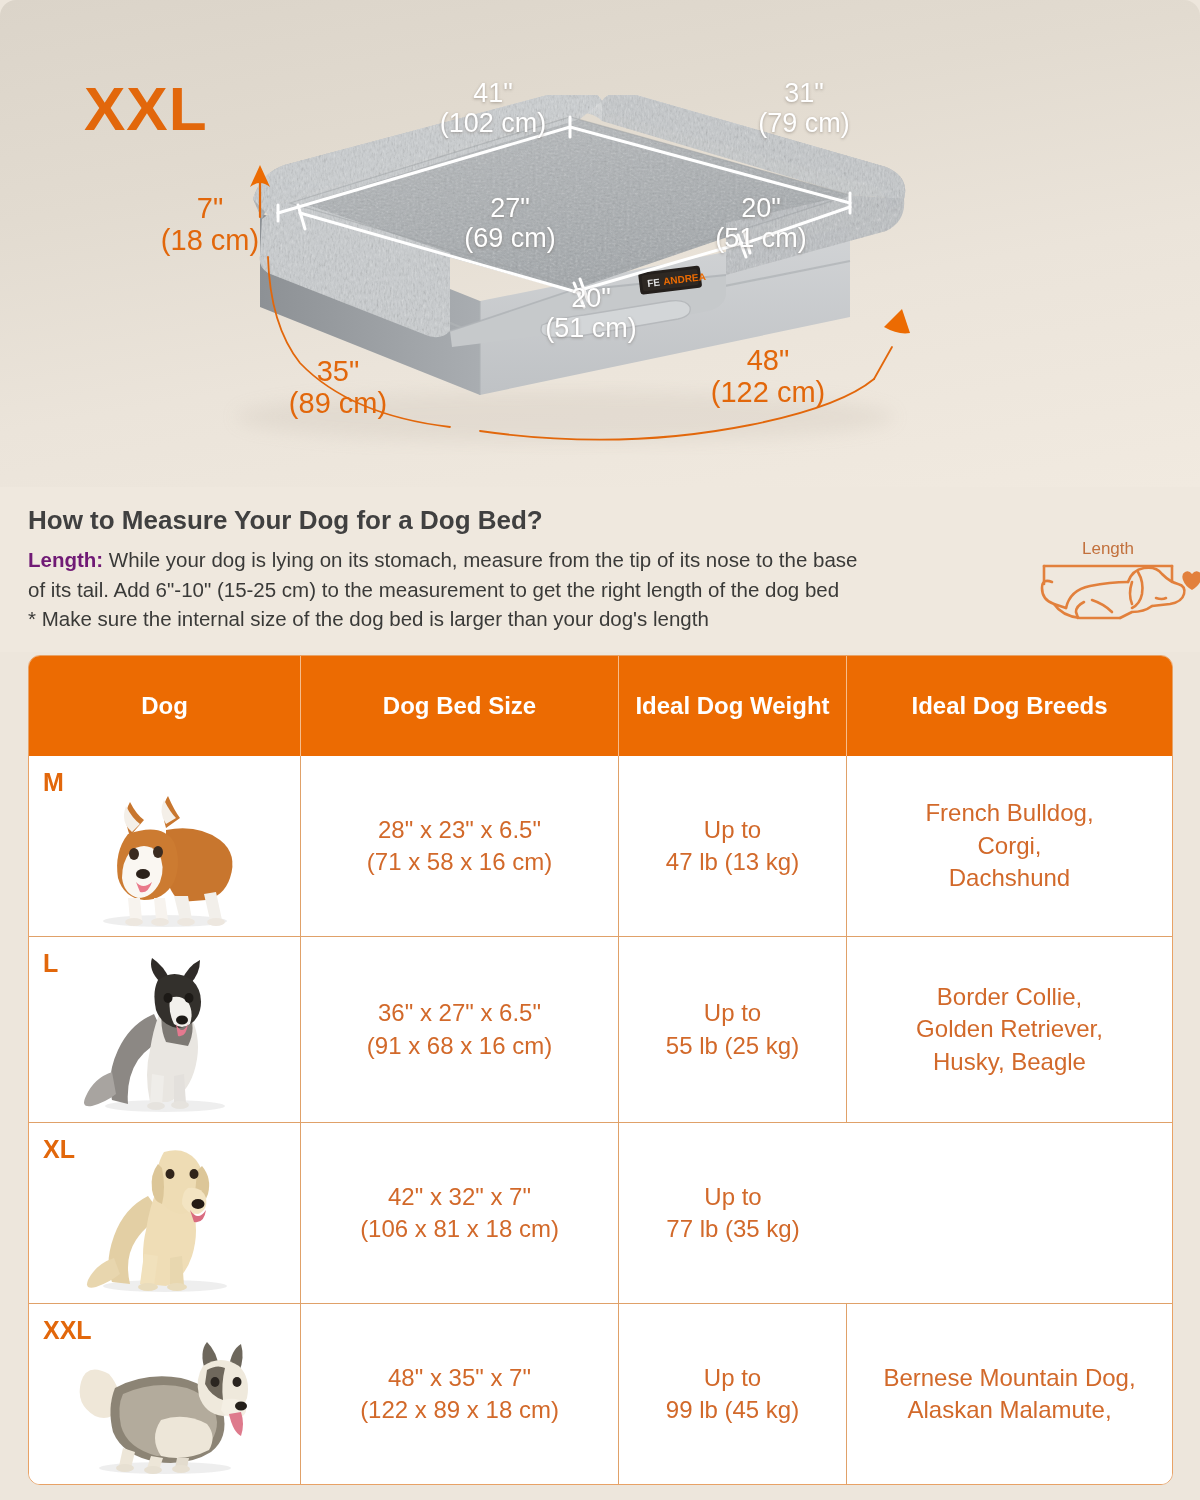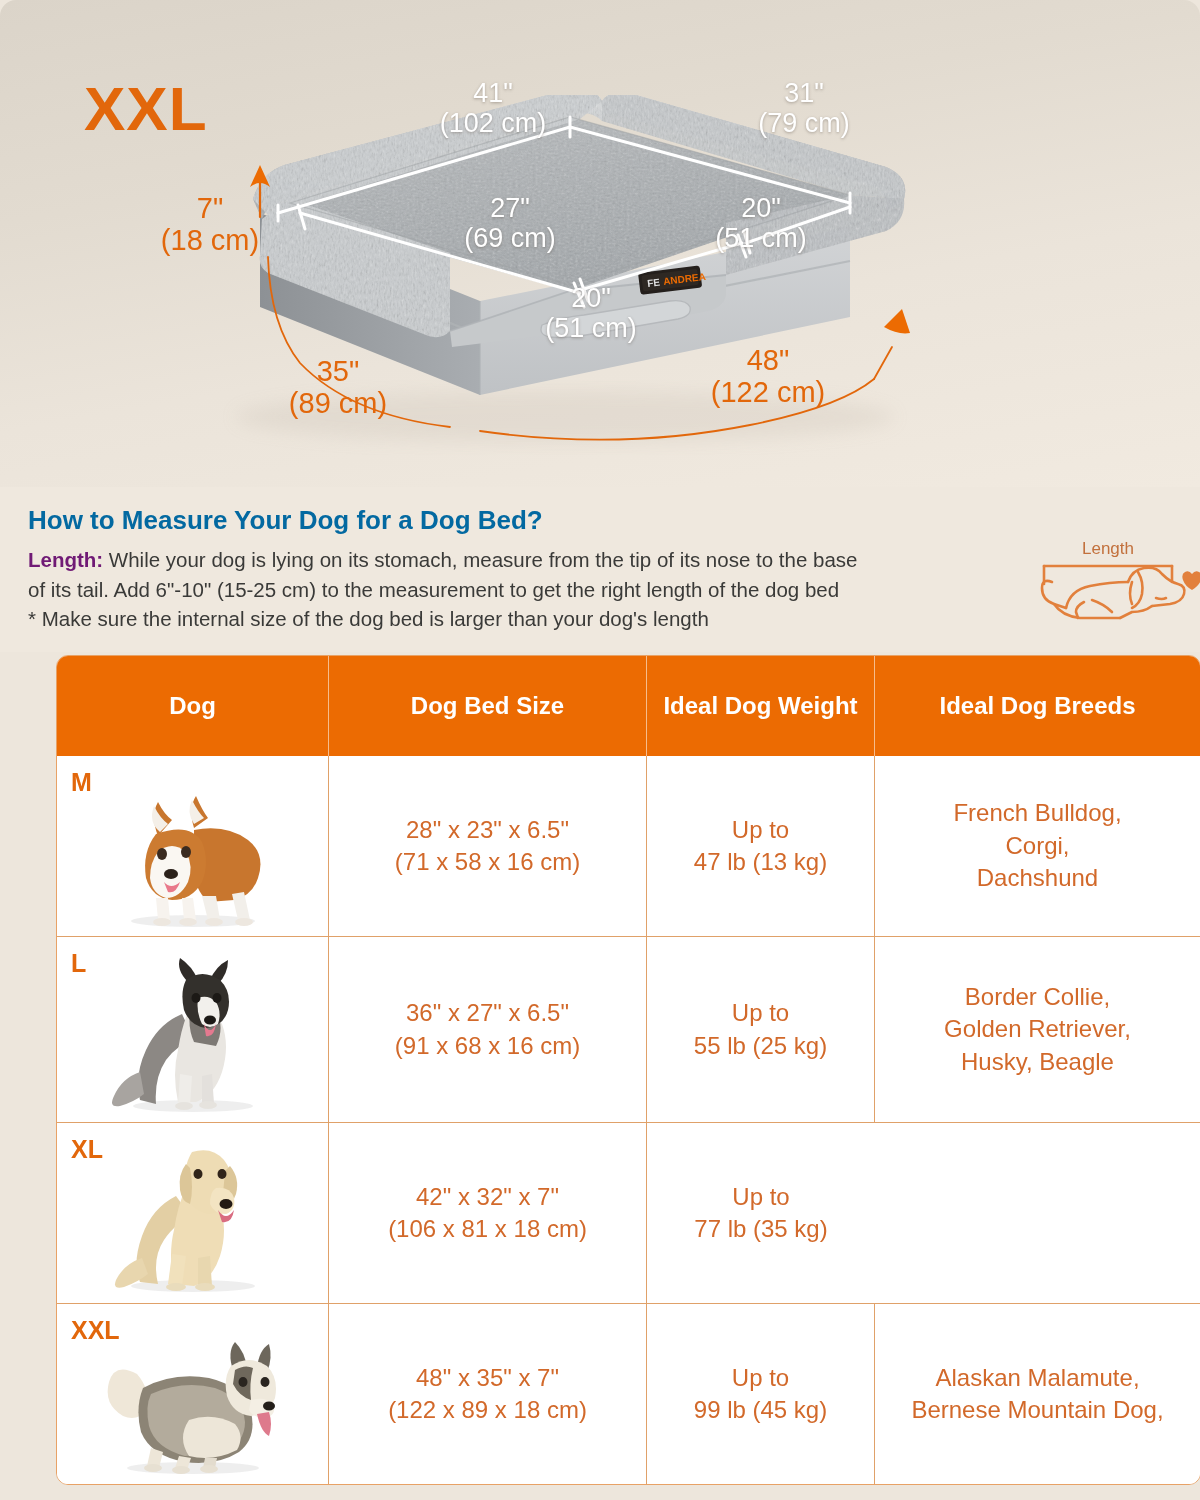--- a/index.html
+++ b/index.html
@@ -41,39 +41,38 @@
   #dim-20r { left:676px; top:193px; width:170px; }
   #dim-20f { left:506px; top:283px; width:170px; }
   #dim-7   { left:140px; top:192px; width:140px; }
   #dim-35  { left:258px; top:355px; width:160px; }
   #dim-48  { left:672px; top:344px; width:192px; }
 
   
   #measure{ position:absolute; left:0; top:487px; width:1200px; height:165px; background:#EFE8DE; }
   #measure-title{
     position:absolute; left:28px; top:18px;
-    font-size:26px; font-weight:bold; color:#0369a1;
+    font-size:26px; font-weight:bold; color:#404040;
   }
   #measure-body{
     position:absolute; left:28px; top:58px; width:950px;
     font-size:20.5px; line-height:1.45; color:#3A3A38;
   }
   #measure-body b{ color:#701a75; }
   #measure-note{ white-space:nowrap; }
 
   #dog-diagram{ position:absolute; left:1032px; top:520px; width:180px; height:115px; }
   #dog-diagram svg{ width:100%; height:100%; display:block; }
 
   
   #table{
     position:absolute; left:28px; top:655px; width:1145px;
     border-radius:12px; overflow:hidden;
     background:#fff;
     border:1px solid #E8A266;
-    margin-left:28px;
   }
   .trow{ display:flex; }
   .thead{ background:#EC6B02; }
   .thead .cell{
     color:#fff; font-weight:bold; font-size:24px;
     height:100px; display:flex; align-items:center; justify-content:center;
     border-right:1px solid rgba(255,255,255,.55);
   }
   .thead .cell:last-child{ border-right:none; }
 
@@ -471,19 +470,19 @@
           </div>
         </div>
         <div class="cell c-weight">
           <div>
             <div>Up to</div>
             <div>99 lb (45 kg)</div>
           </div>
         </div>
         <div class="cell c-breed">
           <div>
+            <div>Bernese Mountain Dog,</div>
             <div>Alaskan Malamute,</div>
-            <div>Bernese Mountain Dog,</div>
           </div>
         </div>
       </div>
     </div>
 </div>
 
 </body></html>

